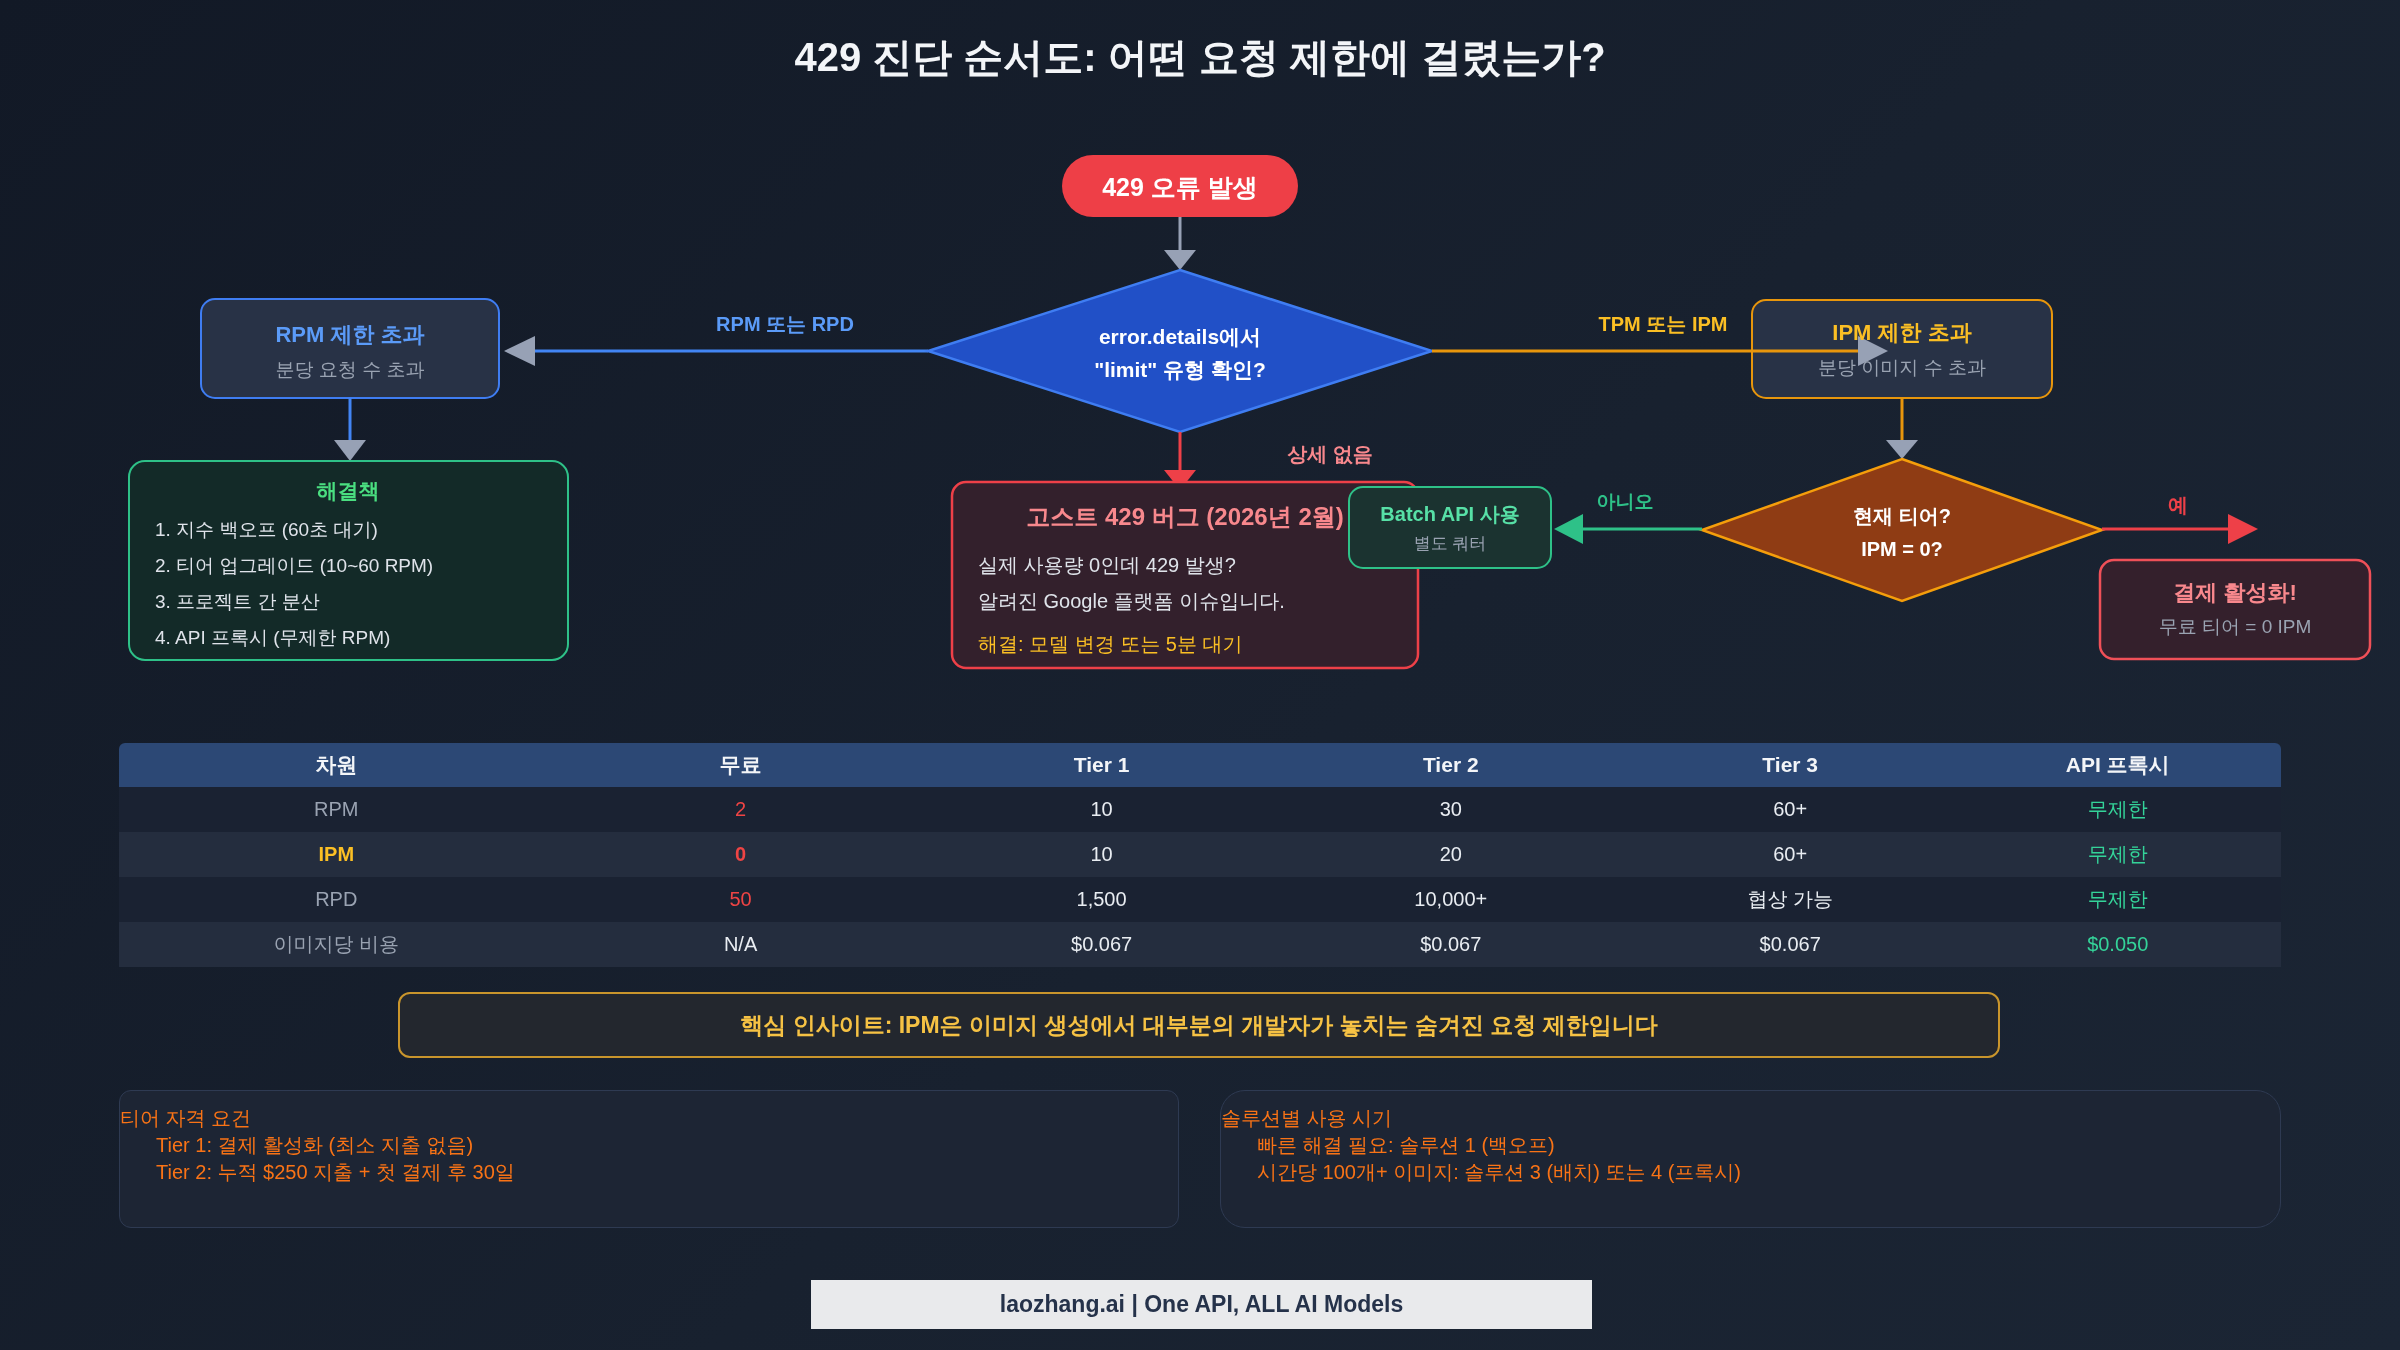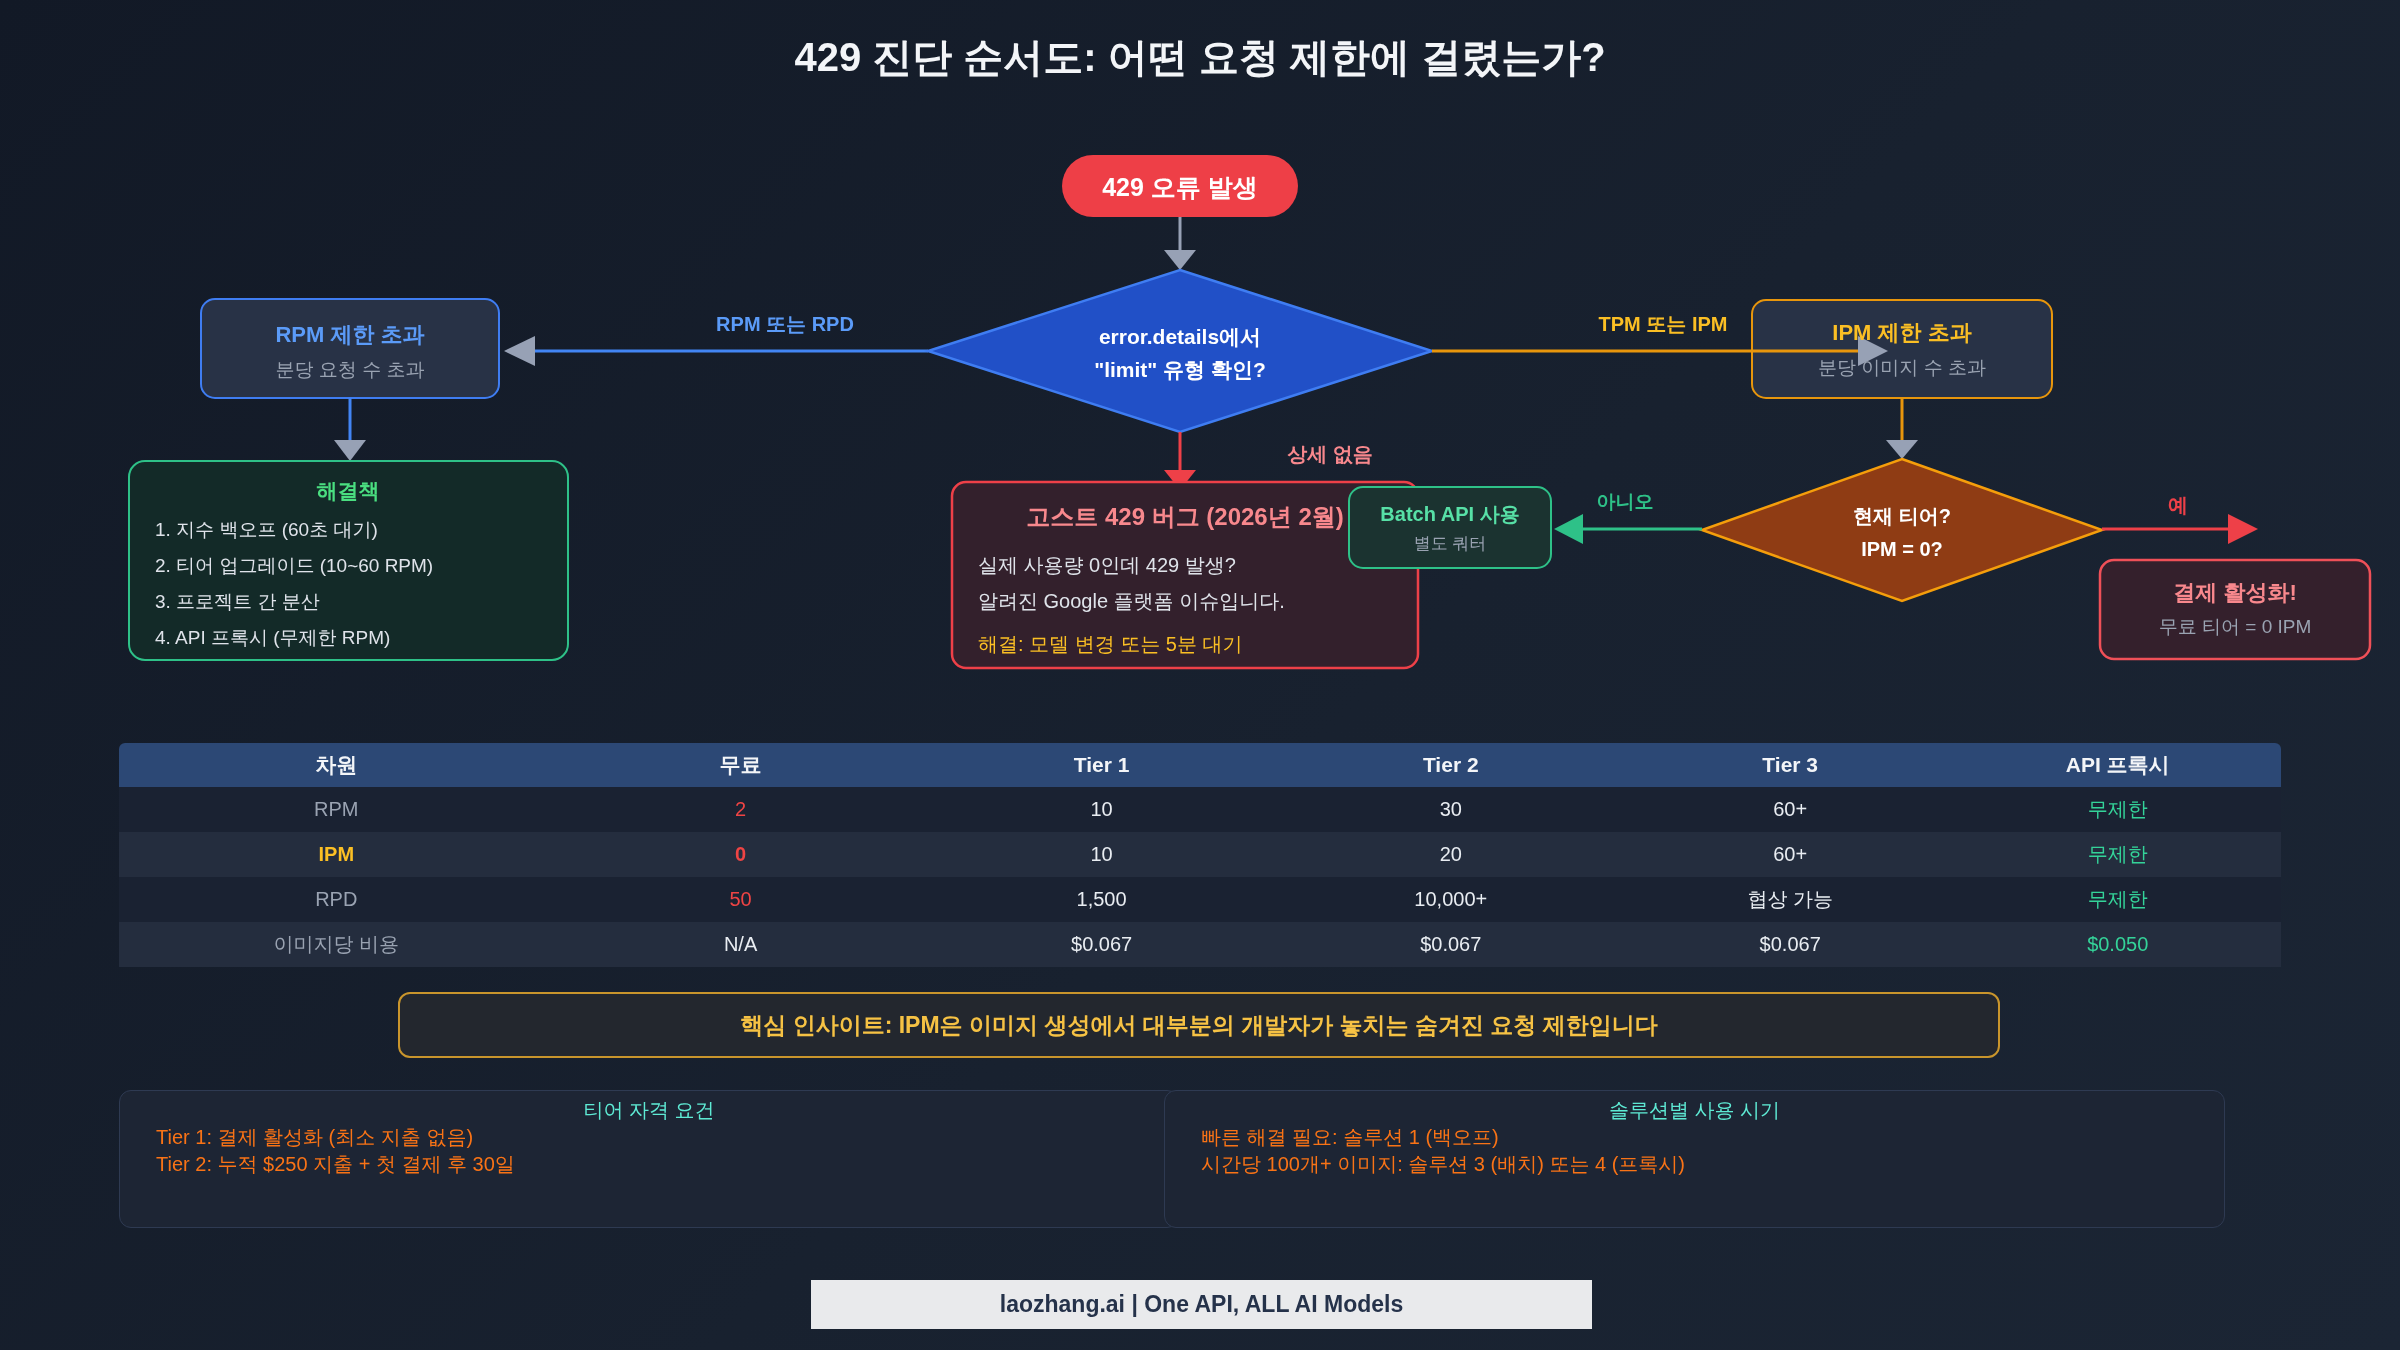--- a/index.html
+++ b/index.html
@@ -53,22 +53,22 @@
   .t-green{color:#34d399;}
   .t-yellow{color:#fbbf24;font-weight:bold;}
 
   .insight{position:absolute;left:398px;top:992px;width:1598px;height:62px;
     background:#23272e;border:2px solid #c9952c;border-radius:12px;
     display:flex;align-items:center;justify-content:center;
     font-size:23px;font-weight:bold;color:#f6c244;}
   .info-box{position:absolute;top:1090px;height:138px;background:#1d2534;
     border:1px solid #2e3a52;border-radius:12px;box-sizing:border-box;}
   .info-box.left{left:119px;width:1060px;}
-  .info-box.right{left:1164px;width:1061px;}
-  .info-title{margin-top:6px;text-align:center;font-size:20px;color:#5eead4;}
+  .info-box.right{left:1220px;width:1061px;border-radius:25px;}
+  .info-title{margin-top:14px;font-size:20px;color:#f97316;}
   .info-item{margin:0 0 0 36px;font-size:20px;color:#f97316;}
   .footer-pill{position:absolute;left:811px;top:1280px;width:781px;height:49px;
     background:#e9eaec;border-radius:0;display:flex;align-items:center;
     justify-content:center;font-size:23px;font-weight:bold;color:#25324a;}
 </style>
 </head>
 <body>
 
 <div id="canvas">
 

